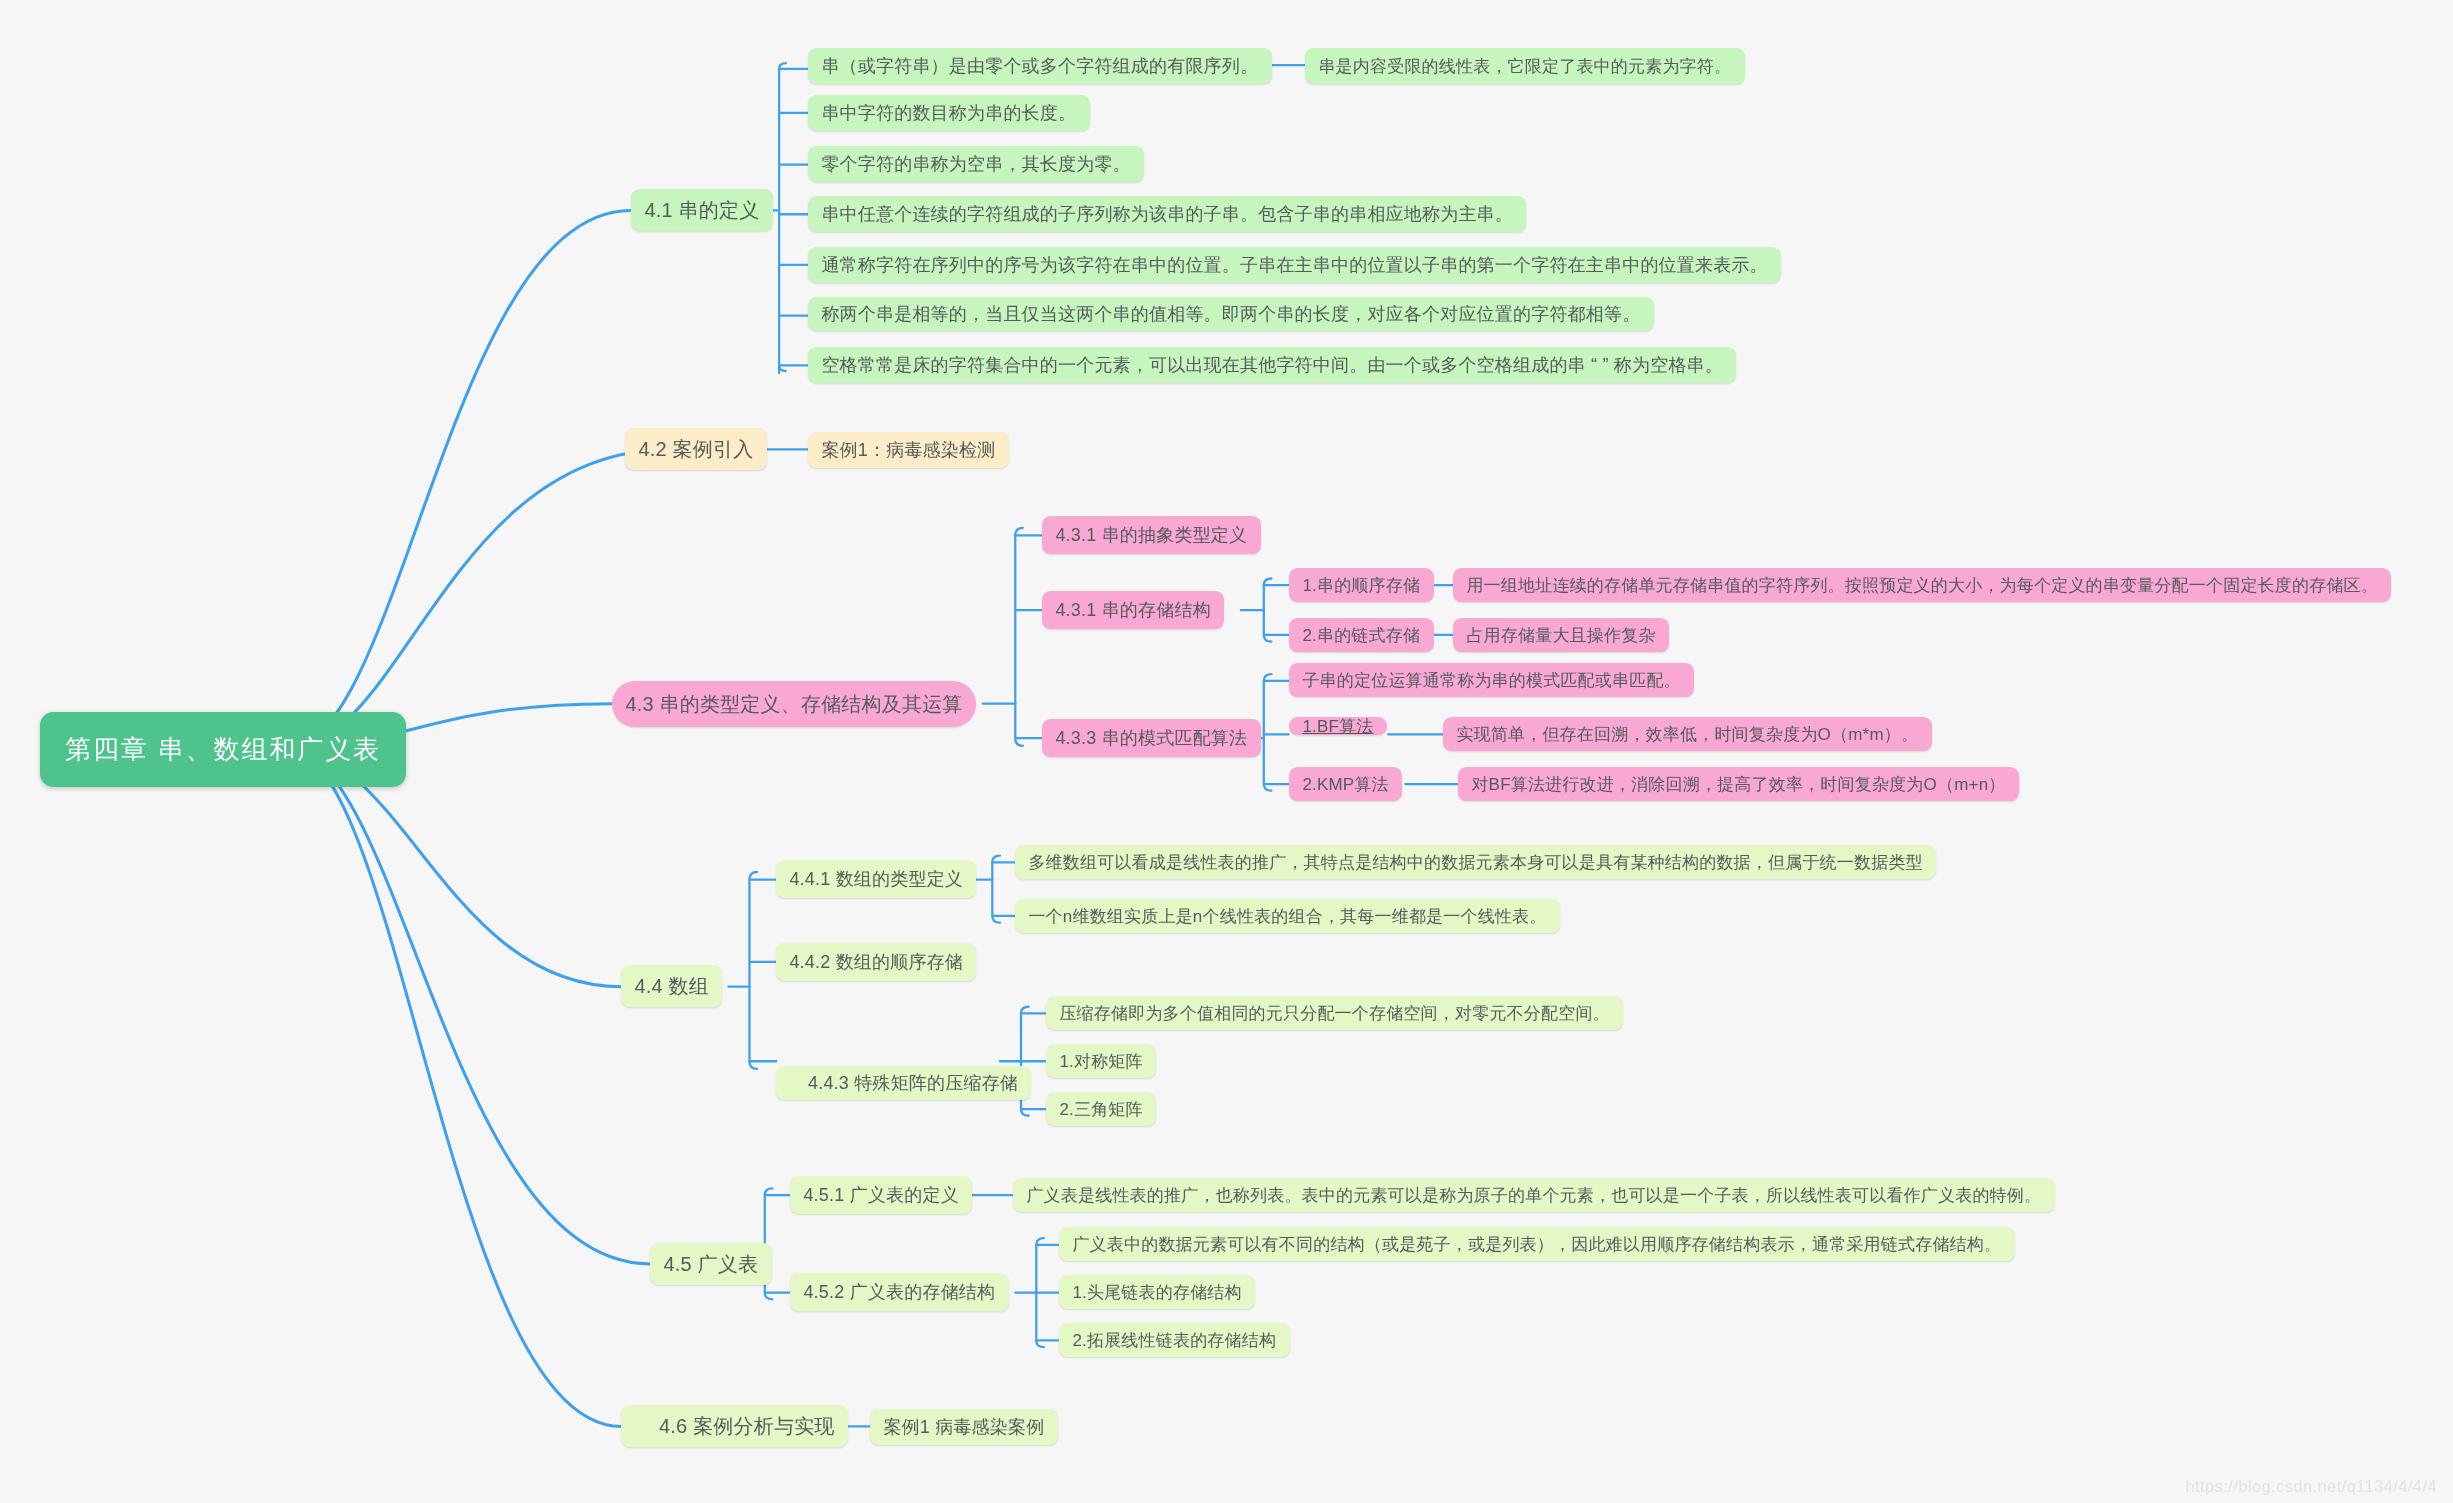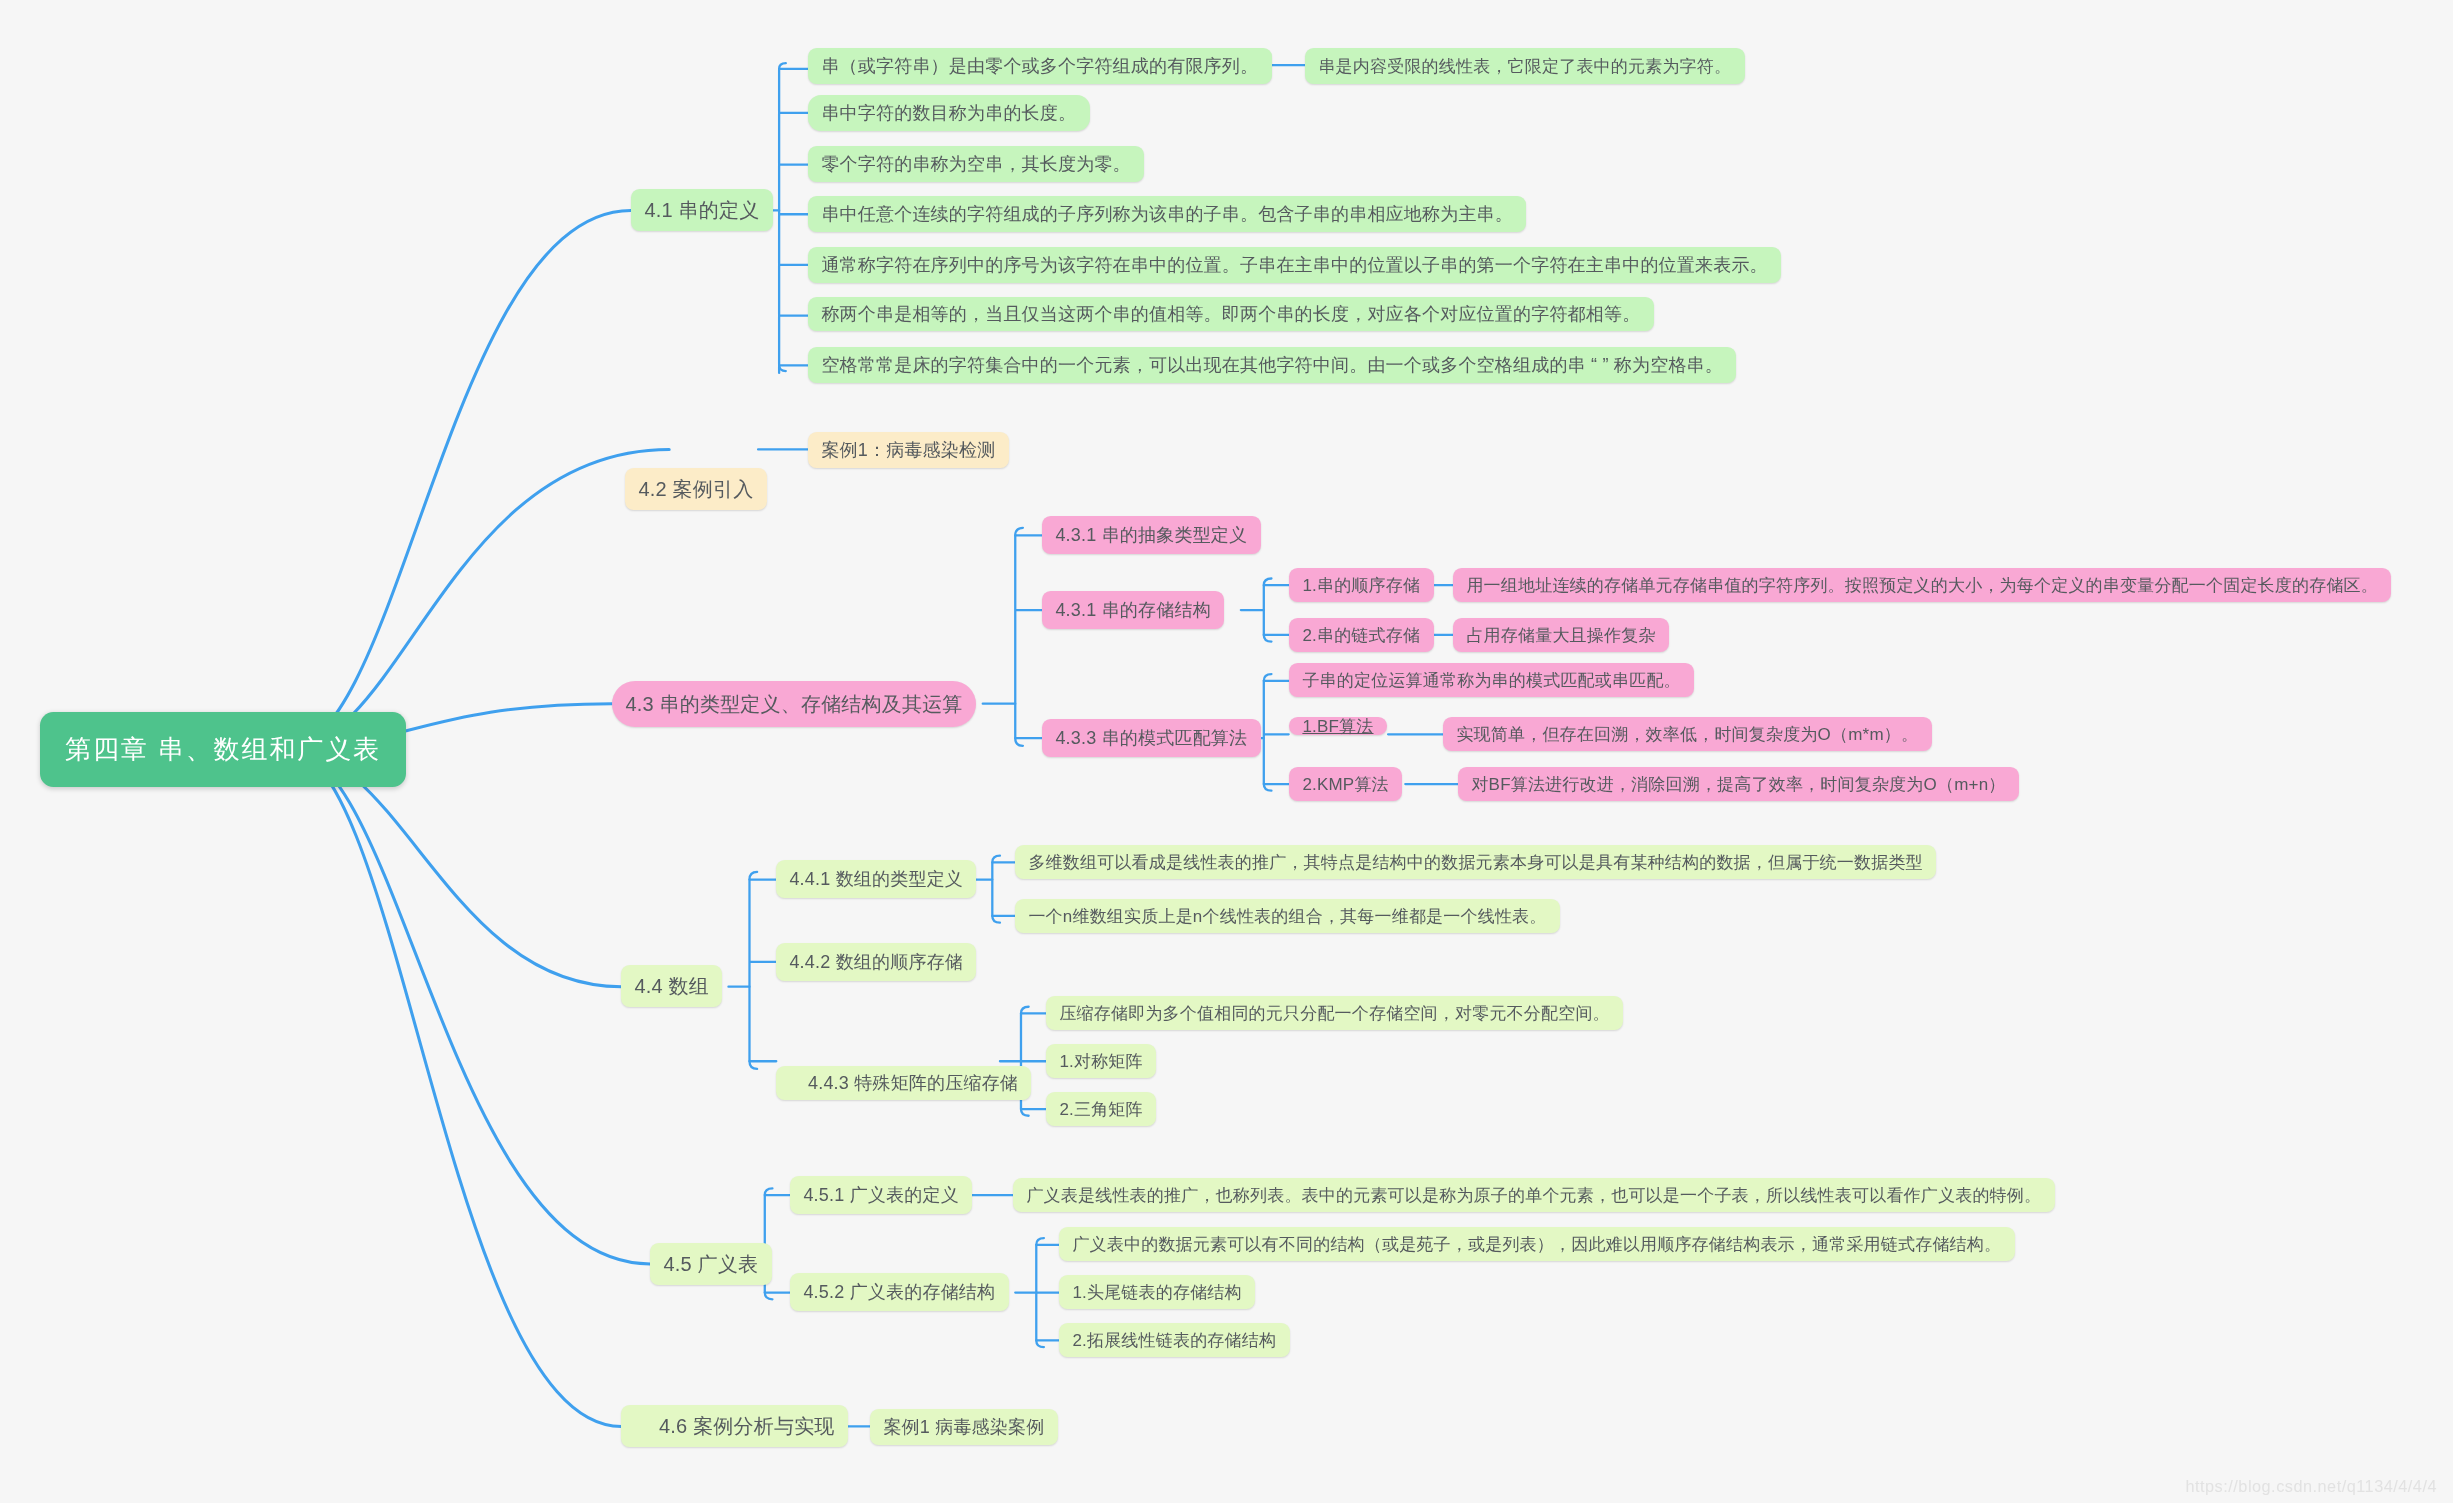--- a/index.html
+++ b/index.html
@@ -148,21 +148,21 @@
     <span>4.1 串的定义</span>
   </div>
 
   <div class="node lvl2 c-mint" style="left:808px; top:48px; height:36px;">
     <span>串（或字符串）是由零个或多个字符组成的有限序列。</span>
   </div>
   <div class="node lvl3 c-mint" style="left:1305px; top:48px; height:36px;">
     <span>串是内容受限的线性表，它限定了表中的元素为字符。</span>
   </div>
 
-  <div class="node lvl2 c-mint" style="left:808px; top:95px; height:36px;border-radius:13px;">
+  <div class="node lvl2 c-mint" style="left:808px; top:95px; height:36px;">
     <span>串中字符的数目称为串的长度。</span>
   </div>
 
   <div class="node lvl2 c-mint" style="left:808px; top:146px; height:36px;">
     <span>零个字符的串称为空串，其长度为零。</span>
   </div>
 
   <div class="node lvl2 c-mint" style="left:808px; top:196px; height:36px;">
     <span>串中任意个连续的字符组成的子序列称为该串的子串。包含子串的串相应地称为主串。</span>
   </div>
@@ -172,21 +172,21 @@
   </div>
 
   <div class="node lvl2 c-mint" style="left:808px; top:297px; height:34px;">
     <span>称两个串是相等的，当且仅当这两个串的值相等。即两个串的长度，对应各个对应位置的字符都相等。</span>
   </div>
 
   <div class="node lvl2 c-mint" style="left:808px; top:347px; height:36px;">
     <span>空格常常是床的字符集合中的一个元素，可以出现在其他字符中间。由一个或多个空格组成的串 “  ” 称为空格串。</span>
   </div>
 
-  <div class="node lvl1 c-cream" style="left:625px; top:428px; height:42px;margin-top:40px;">
+  <div class="node lvl1 c-cream" style="left:625px; top:428px; height:42px;">
     <span>4.2 案例引入</span>
   </div>
   <div class="node lvl2 c-cream" style="left:808px; top:432px; height:36px;">
     <span>案例1：病毒感染检测</span>
   </div>
 
   <div class="node lvl1 c-blue" style="left:612px; top:681px; height:46px;border-radius:23px;">
     <span>4.3 串的类型定义、存储结构及其运算</span>
   </div>
 

